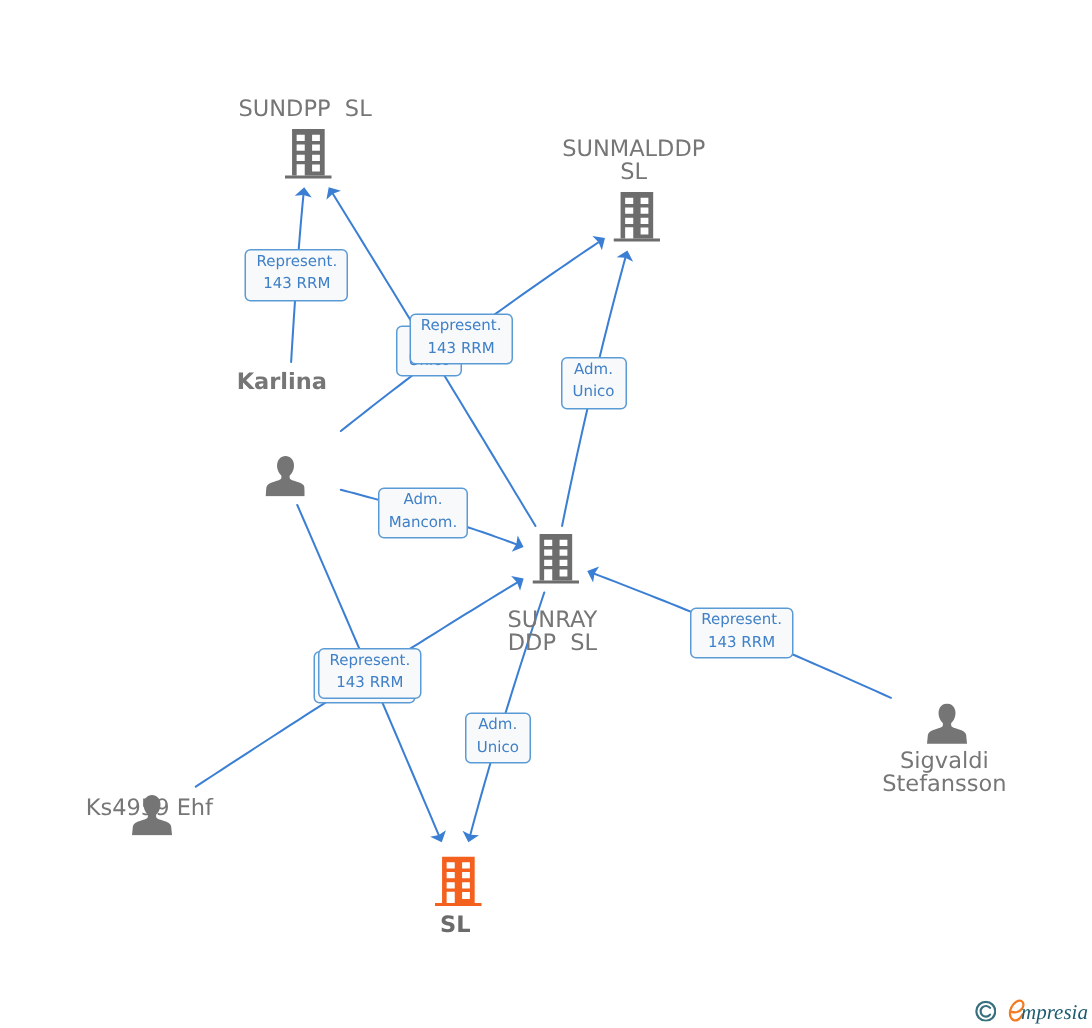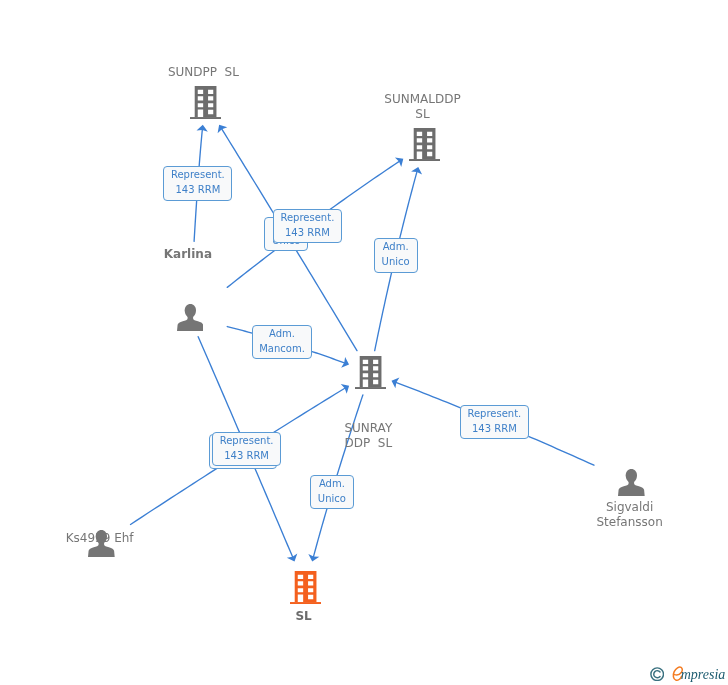--- a/index.html
+++ b/index.html
@@ -2,21 +2,21 @@
 <html><head>
 <meta charset="utf-8">
 <title>Empresia relationship graph</title>
 <style>
   html,body{margin:0;padding:0;background:#ffffff;}
   body{width:728px;height:685px;overflow:hidden;font-family:"DejaVu Sans",sans-serif;}
   #stage{position:relative;width:728px;height:685px;background:#fff;}
   #edge-layer{position:absolute;left:0;top:0;}
   .node{position:absolute;}
   .node-icon{position:absolute;line-height:0;}
-  .node-label{position:absolute;text-align:center;color:#767676;font-size:12px;
+  .node-label{position:absolute;text-align:center;color:#767676;font-size:15px;
               line-height:15.2px;white-space:pre;}
   .node-label.focus{color:#6b6b6b;font-weight:bold;}
   .elabel{position:absolute;box-sizing:border-box;background:#f8f9fa;
           border:1.25px solid #5b9bd5;border-radius:4px;color:#3f80c8;
           font-size:10px;line-height:14.8px;text-align:center;white-space:pre;
           display:flex;flex-direction:column;align-items:center;justify-content:center;}
   .elabel span{display:block;}
   #footer{position:absolute;left:650px;top:663px;display:flex;align-items:flex-start;}
   #copyright-mark{margin-top:3.8px;}
   #brand-mark{margin-left:7px;}
@@ -58,21 +58,21 @@
             <path fill="#6d6d6d" fill-rule="evenodd" d="M4.71 0 H26.46 V31.06 H4.71 ZM7.76 3.86 H13.16 V7.96 H7.76 Z M18.06 3.86 H23.26 V7.96 H18.06 ZM7.76 10.36 H13.16 V14.46 H7.76 Z M18.06 10.36 H23.26 V14.46 H18.06 ZM7.76 17.16 H13.16 V21.26 H7.76 Z M18.06 17.16 H23.26 V21.26 H18.06 ZM7.76 23.56 H13.16 V31.06 H7.76 Z M18.06 23.66 H23.26 V28.26 H18.06 Z"></path>
             <path fill="#6d6d6d" d="M0 31.06 H31.36 V33.26 H0 Z"></path>
           </svg></div>
         <div class="node-label" style="left: 322.5px; top: 92px; width: 200px; text-align: center;"><div>SUNMALDDP</div><div>SL</div></div>
       </div>
       <div class="node">
         <div class="node-icon" style="left: 354.62px; top: 356.17px;"><svg width="31.36" height="33.26" viewBox="0 0 31.36 33.26">
             <path fill="#6d6d6d" fill-rule="evenodd" d="M4.71 0 H26.46 V31.06 H4.71 ZM7.76 3.86 H13.16 V7.96 H7.76 Z M18.06 3.86 H23.26 V7.96 H18.06 ZM7.76 10.36 H13.16 V14.46 H7.76 Z M18.06 10.36 H23.26 V14.46 H18.06 ZM7.76 17.16 H13.16 V21.26 H7.76 Z M18.06 17.16 H23.26 V21.26 H18.06 ZM7.76 23.56 H13.16 V31.06 H7.76 Z M18.06 23.66 H23.26 V28.26 H18.06 Z"></path>
             <path fill="#6d6d6d" d="M0 31.06 H31.36 V33.26 H0 Z"></path>
           </svg></div>
-        <div class="node-label" style="left: 268.3px; top: 421px; width: 200px;"><div>SUNRAY</div><div>DDP  SL</div></div>
+        <div class="node-label" style="left: 268.3px; top: 406px; width: 200px;"><div>SUNRAY</div><div>DDP  SL</div></div>
       </div>
       <div class="node">
         <div class="node-icon" style="left: 289.92px; top: 571.07px;"><svg width="31.36" height="33.26" viewBox="0 0 31.36 33.26">
             <path fill="#f4601e" fill-rule="evenodd" d="M4.71 0 H26.46 V31.06 H4.71 ZM7.76 3.86 H13.16 V7.96 H7.76 Z M18.06 3.86 H23.26 V7.96 H18.06 ZM7.76 10.36 H13.16 V14.46 H7.76 Z M18.06 10.36 H23.26 V14.46 H18.06 ZM7.76 17.16 H13.16 V21.26 H7.76 Z M18.06 17.16 H23.26 V21.26 H18.06 ZM7.76 23.56 H13.16 V31.06 H7.76 Z M18.06 23.66 H23.26 V28.26 H18.06 Z"></path>
             <path fill="#f4601e" d="M0 31.06 H31.36 V33.26 H0 Z"></path>
           </svg></div>
         <div class="node-label focus" style="left: 203.6px; top: 609.3px; width: 200px;"><div>SL</div></div>
       </div>
       <div class="node">
         <div class="node-icon" style="left: 176.55px; top: 304.15px;"><svg width="26.7" height="26.9" viewBox="0 0 26.7 26.9">

